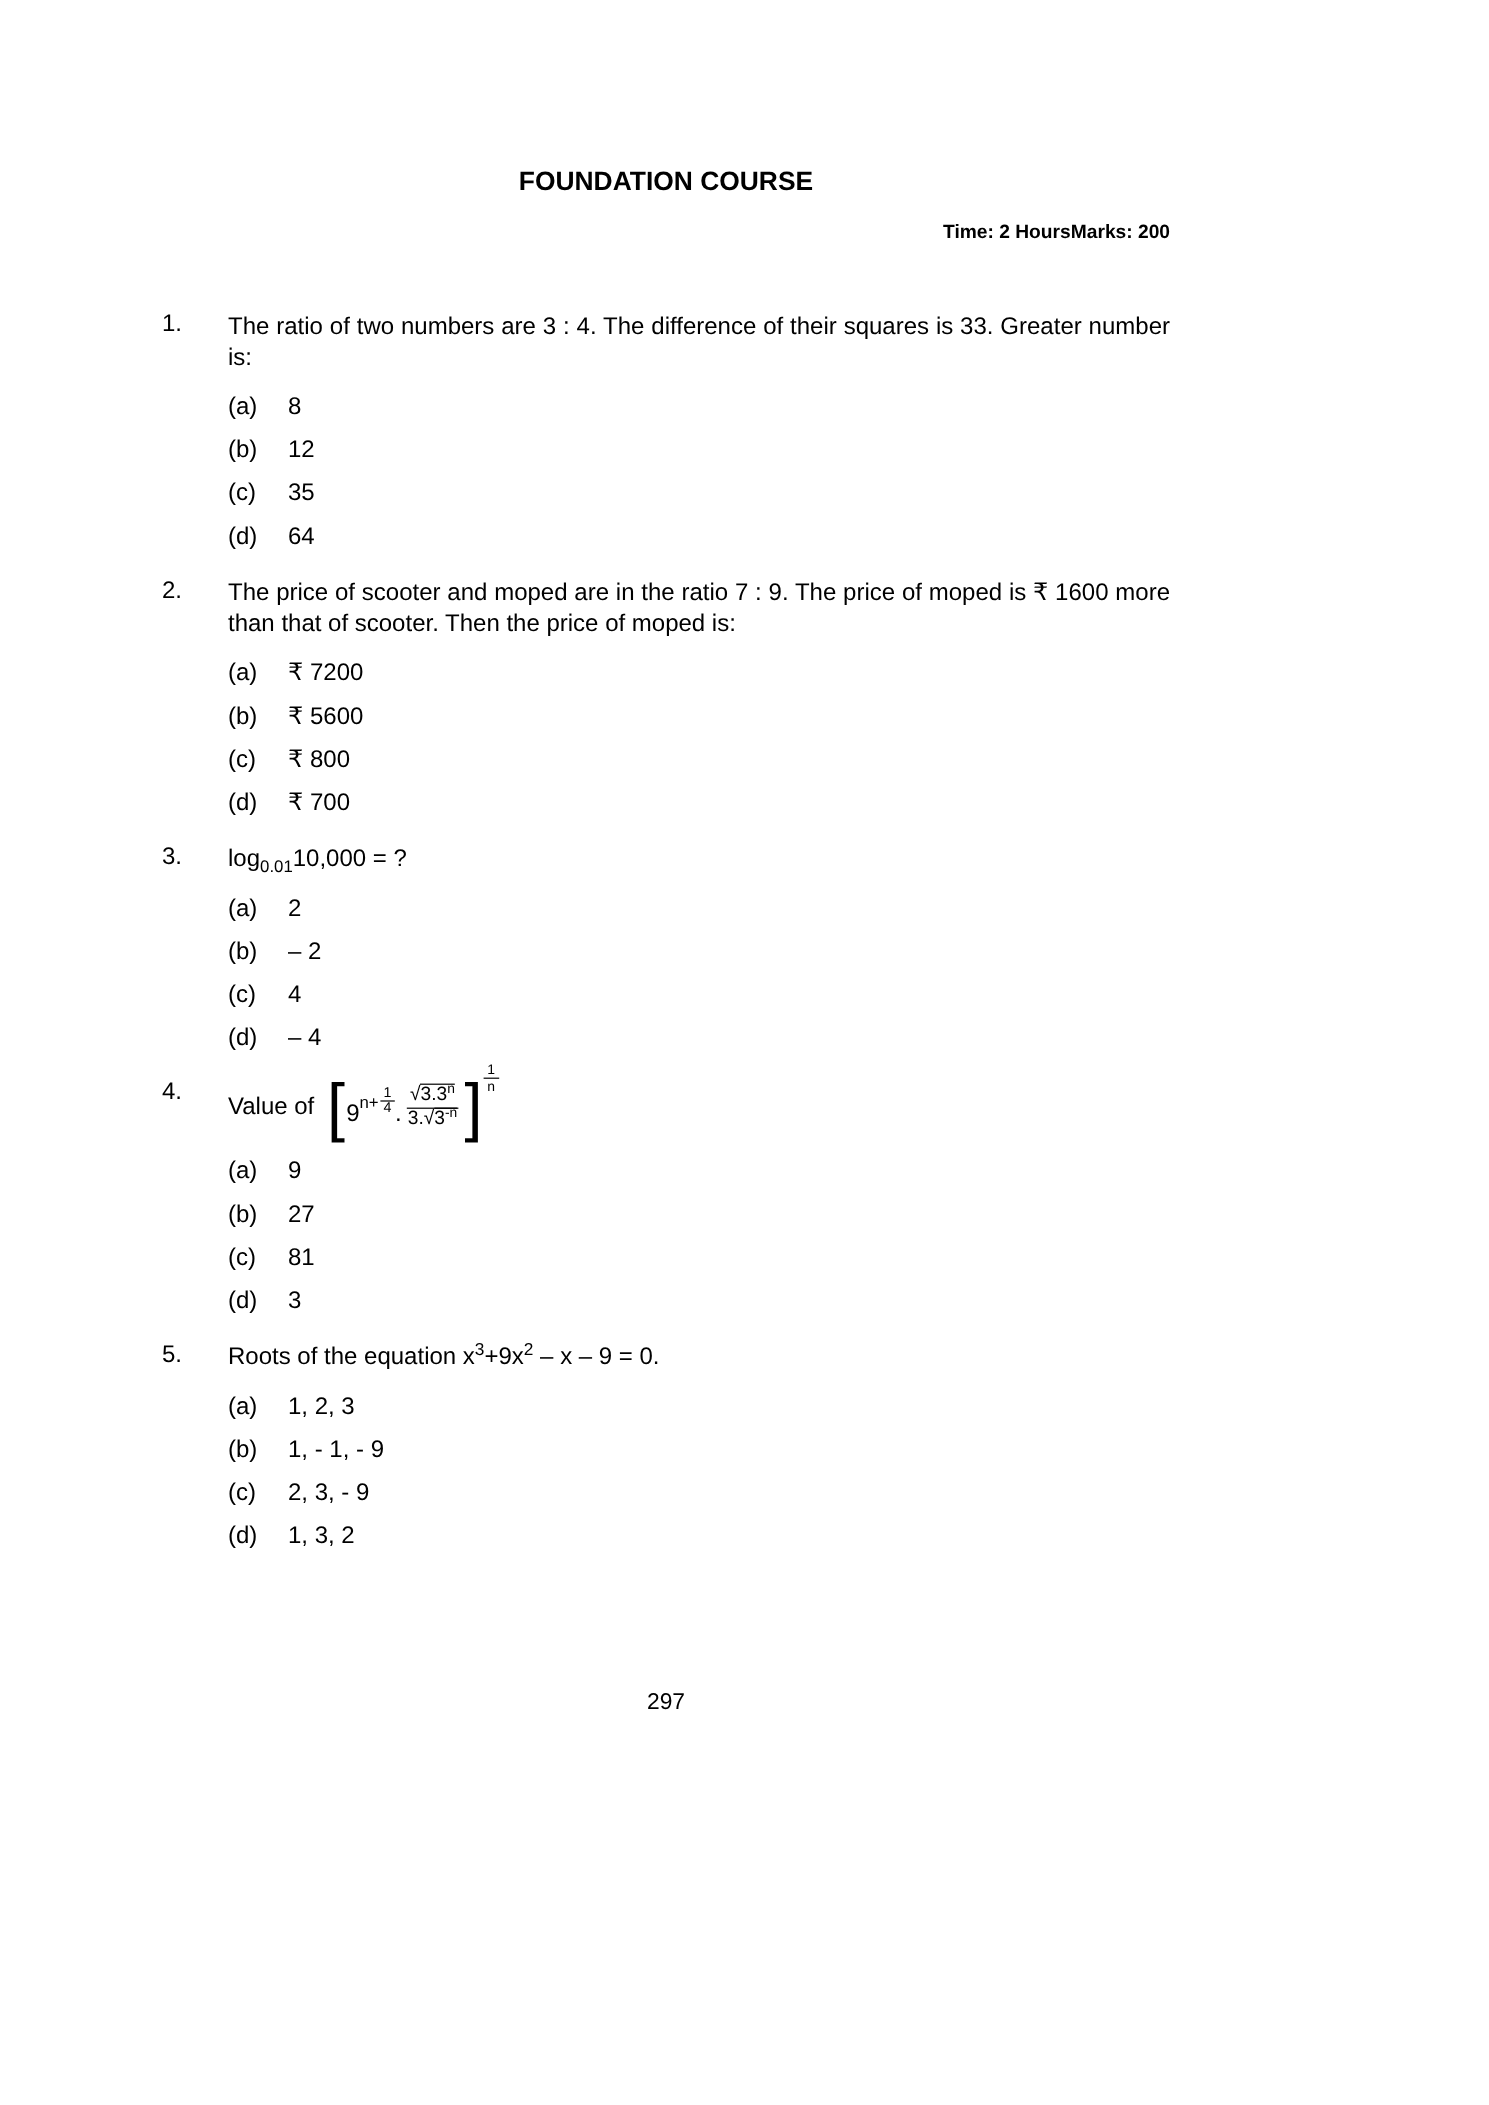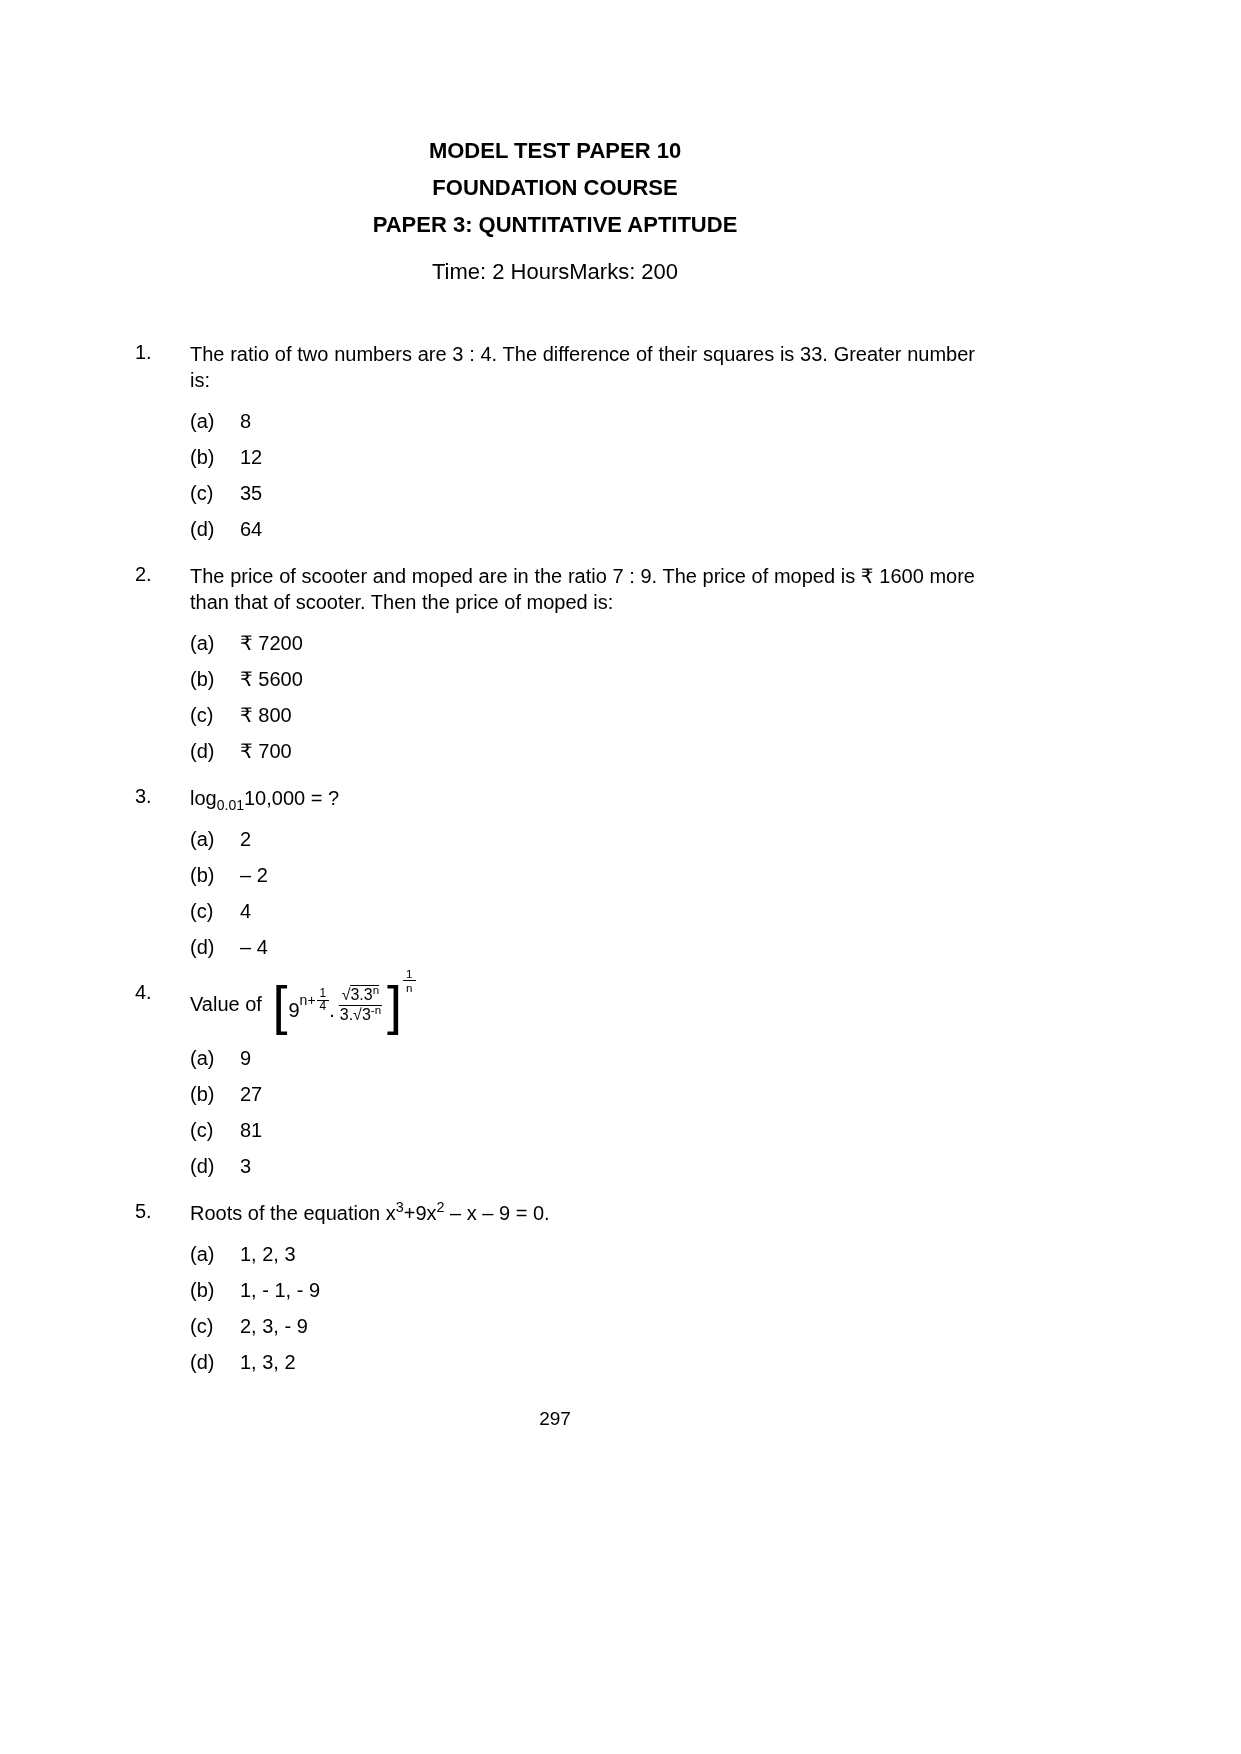--- a/index.html
+++ b/index.html
@@ -21,23 +21,23 @@
     overflow: hidden;
   }
   header .h-line {
     text-align: center;
     font-weight: bold;
     font-size: 22px;
     line-height: 37px;
   }
   .meta-row {
     display: flex;
-    justify-content: center;
-    font-weight: normal;
-    font-size: 22px;
+    justify-content: flex-end;
+    font-weight: bold;
+    font-size: 16px;
     margin-top: 16px;
   }
   #questions { margin-top: 56px; }
   .question { margin-bottom: 16px; }
   .q-head { display: flex; }
   .q-num { width: 55px; flex: none; }
   .q-text { flex: 1; text-align: justify; line-height: 26px; }
   .options { margin-left: 55px; margin-top: 10px; }
   .option-row { display: flex; padding: 5px 0; line-height: 26px; }
   .opt-label { width: 50px; flex: none; }
@@ -90,23 +90,21 @@
     margin-top: -14px;
   }
   .over { border-top: 1px solid #000; }
 </style>
 </head>
 <body>
 
 <div class="page">
 
   <header>
-    <div class="h-line">MODEL TEST PAPER 10</div>
     <div class="h-line">FOUNDATION COURSE</div>
-    <div class="h-line">PAPER 3: QUNTITATIVE APTITUDE</div>
     <div class="meta-row">
       <span>Time: 2 Hours</span>
       <span>Marks: 200</span>
     </div>
   </header>
 
   <main id="questions">
   <div class="question">
     <div class="q-head">
       <span class="q-num">1.</span>

